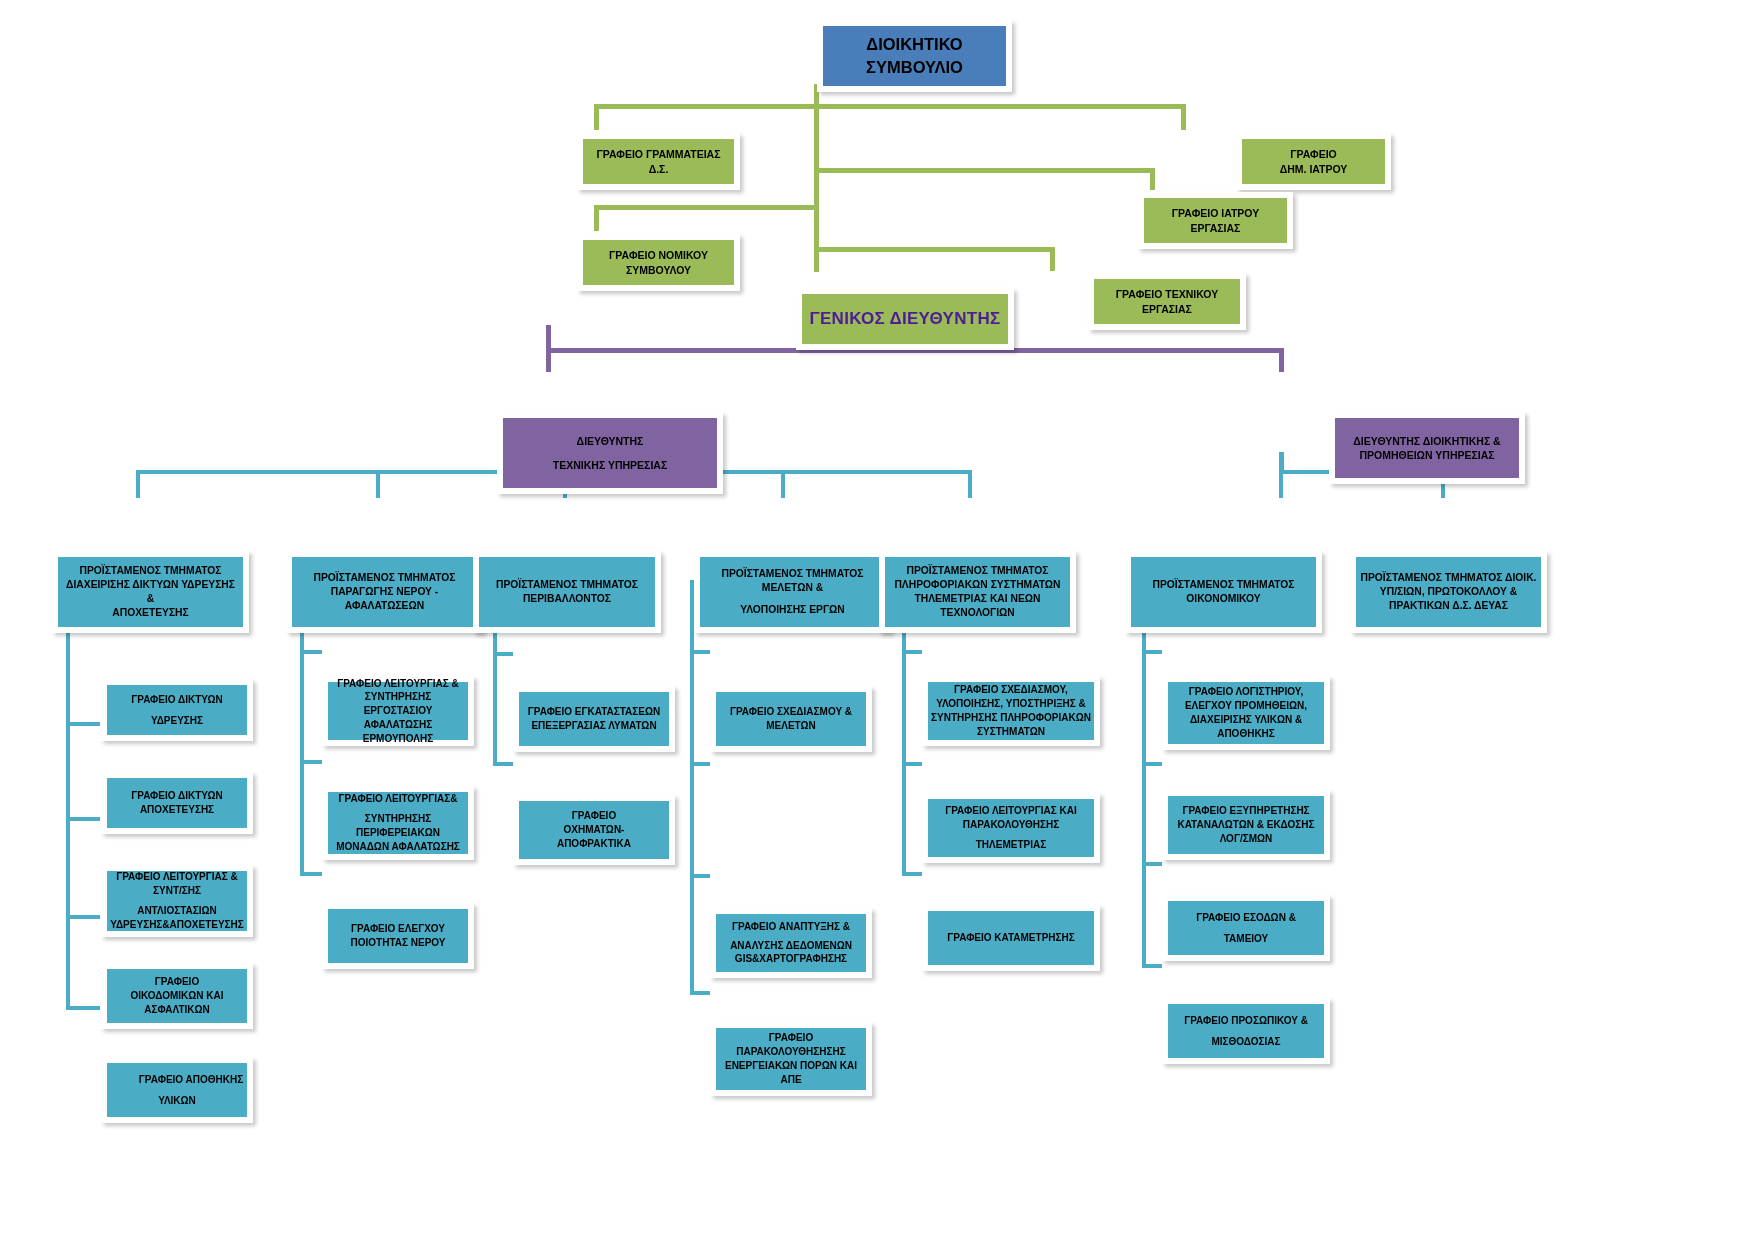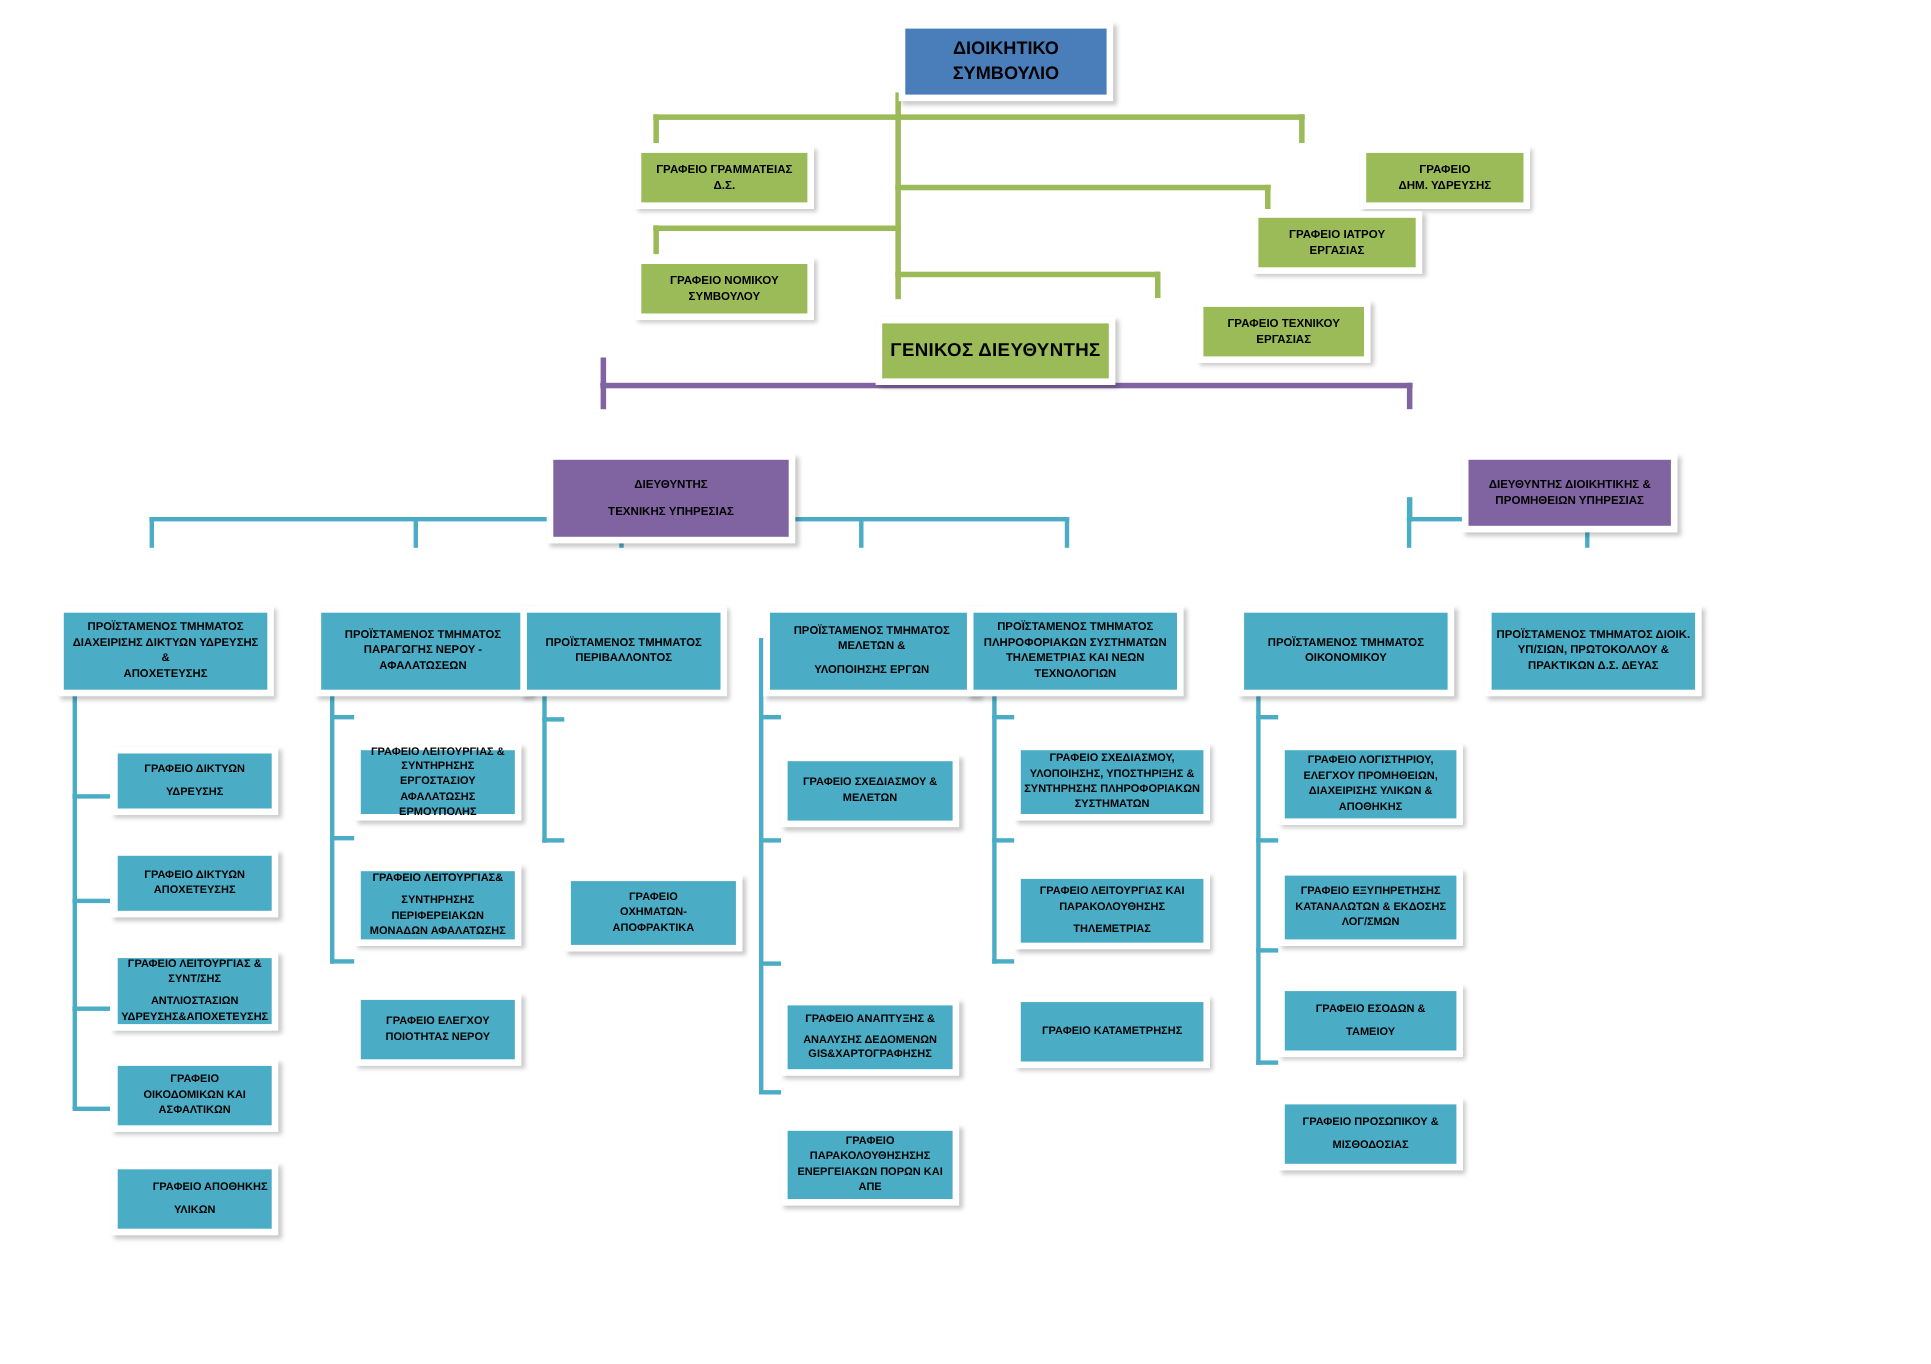--- a/index.html
+++ b/index.html
@@ -26,21 +26,21 @@
   .node .fill span{display:block;line-height:1.38;}
 
   
   .blue   .fill{background:#4a7ebb;}
   .green  .fill{background:#9bbb59;}
   .purple .fill{background:#8064a2;}
   .teal   .fill{background:#4bacc6;}
 
   
   .t-root   span{font-size:16.5px;font-weight:bold;color:#000;}
-  .t-gm     span{font-size:17px;font-weight:bold;color:#000000;letter-spacing:.3px;}
+  .t-gm     span{font-size:17px;font-weight:bold;color:#4c1d95;letter-spacing:.3px;}
   .t-green  span{font-size:10.5px;font-weight:600;color:#000;}
   .t-purple span{font-size:10.5px;font-weight:bold;color:#000;}
   .t-head   span{font-size:10.3px;font-weight:600;color:#000;}
   .t-office span{font-size:10px;font-weight:600;color:#000;}
 
   
   .ln{position:absolute;z-index:1;}
   .g{background:#9bbb59;}
   .p{background:#8064a2;}
   .c{background:#4bacc6;}
@@ -130,21 +130,21 @@
   <div class="node green" style="left:577px;top:133px;width:163px;height:57px;">
     <div class="fill t-green">
       <span>ΓΡΑΦΕΙΟ ΓΡΑΜΜΑΤΕΙΑΣ</span>
       <span>Δ.Σ.</span>
     </div>
   </div>
 
   <div class="node green" style="left:1236px;top:133px;width:155px;height:57px;">
     <div class="fill t-green">
       <span>ΓΡΑΦΕΙΟ</span>
-      <span>ΔΗΜ. ΥΔΡΕΥΣΗΣ</span>
+      <span>ΔΗΜ. ΙΑΤΡΟΥ</span>
     </div>
   </div>
 
   <div class="node green" style="left:1138px;top:192px;width:155px;height:57px;">
     <div class="fill t-green">
       <span>ΓΡΑΦΕΙΟ ΙΑΤΡΟΥ</span>
       <span>ΕΡΓΑΣΙΑΣ</span>
     </div>
   </div>
 
@@ -287,20 +287,26 @@
       <span>ΜΟΝΑΔΩΝ ΑΦΑΛΑΤΩΣΗΣ</span>
     </div>
   </div>
   <div class="node teal" style="left:322px;top:903px;width:152px;height:66px;">
     <div class="fill t-office">
       <span>ΓΡΑΦΕΙΟ ΕΛΕΓΧΟΥ</span>
       <span>ΠΟΙΟΤΗΤΑΣ ΝΕΡΟΥ</span>
     </div>
   </div>
 
+  <div class="node teal" style="left:513px;top:686px;width:162px;height:66px;">
+    <div class="fill t-office">
+      <span>ΓΡΑΦΕΙΟ ΕΓΚΑΤΑΣΤΑΣΕΩΝ</span>
+      <span>ΕΠΕΞΕΡΓΑΣΙΑΣ ΛΥΜΑΤΩΝ</span>
+    </div>
+  </div>
   <div class="node teal" style="left:513px;top:795px;width:162px;height:70px;">
     <div class="fill t-office">
       <span>ΓΡΑΦΕΙΟ</span>
       <span>ΟΧΗΜΑΤΩΝ-</span>
       <span>ΑΠΟΦΡΑΚΤΙΚΑ</span>
     </div>
   </div>
 
   <div class="node teal" style="left:710px;top:686px;width:162px;height:66px;">
     <div class="fill t-office">

